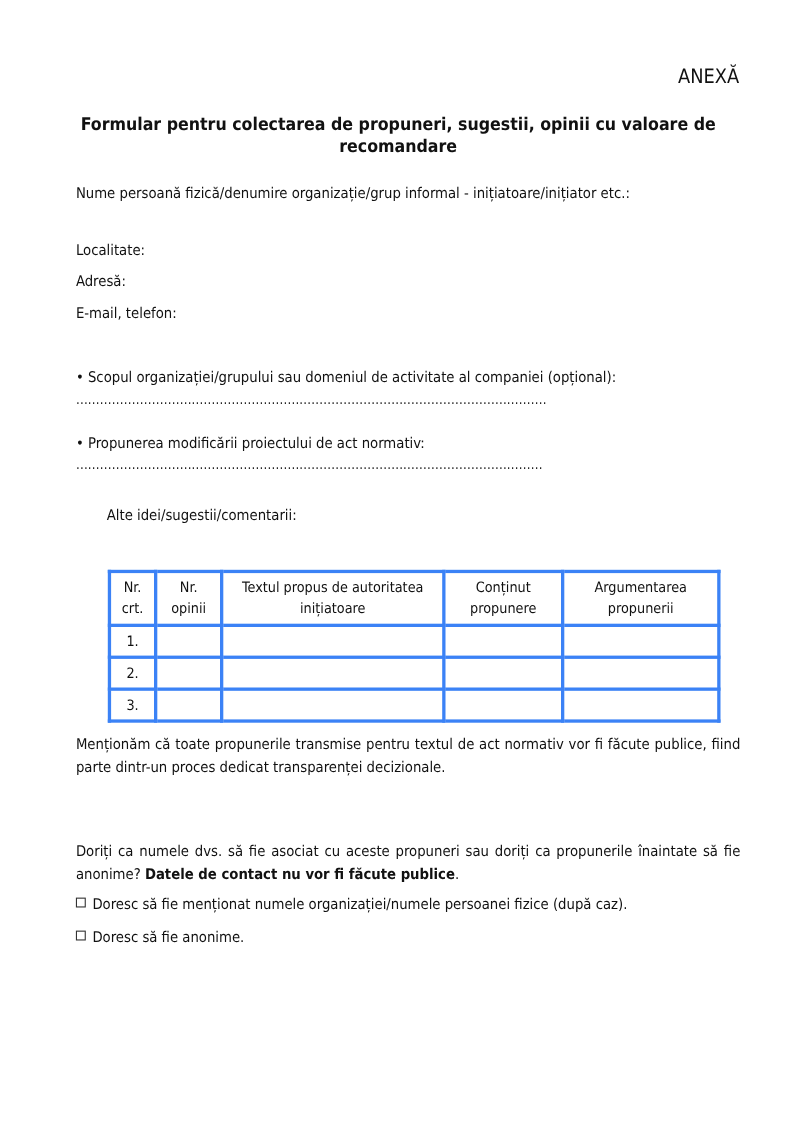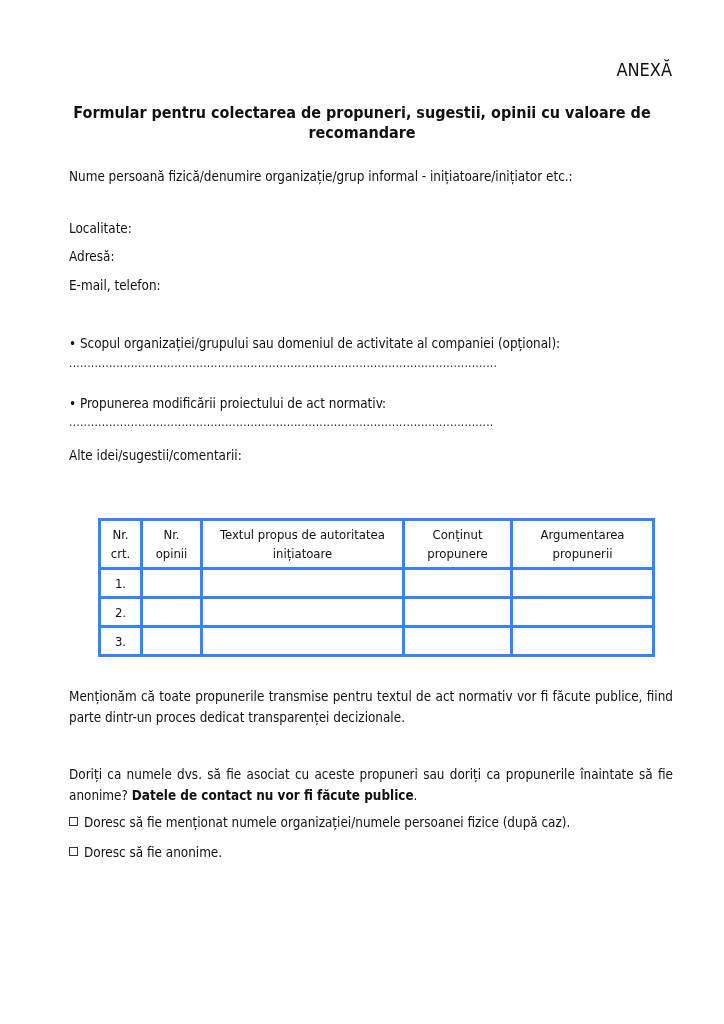--- a/index.html
+++ b/index.html
@@ -49,21 +49,21 @@
 <div class="abs label" style="top:221px;">Localitate:</div>
 <div class="abs label" style="top:249px;">Adresă:</div>
 <div class="abs label" style="top:278px;">E-mail, telefon:</div>
 
 <div class="abs label" style="top:336px;">• Scopul organizației/grupului sau domeniul de activitate al companiei (opțional):</div>
 <div class="abs dots" style="top:356px;">......................................................................................................................</div>
 
 <div class="abs label" style="top:396px;">• Propunerea modificării proiectului de act normativ:</div>
 <div class="abs dots" style="top:415px;">.....................................................................................................................</div>
 
-<div class="abs label" style="top:448px;">Alte idei/sugestii/comentarii:</div>
+<div class="abs label" style="top:462px;margin-left:28px;">Alte idei/sugestii/comentarii:</div>
 
 <table class="grid">
   <colgroup>
     <col style="width:42px">
       <col style="width:60px">
       <col style="width:202px">
       <col style="width:108px">
       <col style="width:142px">
   </colgroup>
   <tbody>
@@ -91,21 +91,21 @@
   <tr>
     <td>3.</td>
     <td></td>
     <td></td>
     <td></td>
     <td></td>
   </tr>
 </tbody>
   </table>
 
-<div class="abs para" style="top:686px;">Menționăm că toate propunerile transmise pentru textul de act normativ vor fi făcute publice, fiind parte dintr-un proces dedicat transparenței decizionale.</div>
+<div class="abs para" style="top:667px;">Menționăm că toate propunerile transmise pentru textul de act normativ vor fi făcute publice, fiind parte dintr-un proces dedicat transparenței decizionale.</div>
 
 <div class="abs para" style="top:764px;">
   <span>Doriți ca numele dvs. să fie asociat cu aceste propuneri sau doriți ca propunerile înaintate să fie anonime?</span>
   <b>Datele de contact nu vor fi făcute publice</b><span>.</span>
 </div>
 
 <div class="abs checkline" style="top:815px;">
   <span class="box"></span><span>Doresc să fie menționat numele organizației/numele persoanei fizice (după caz).</span>
 </div>
 <div class="abs checkline" style="top:845px;">

